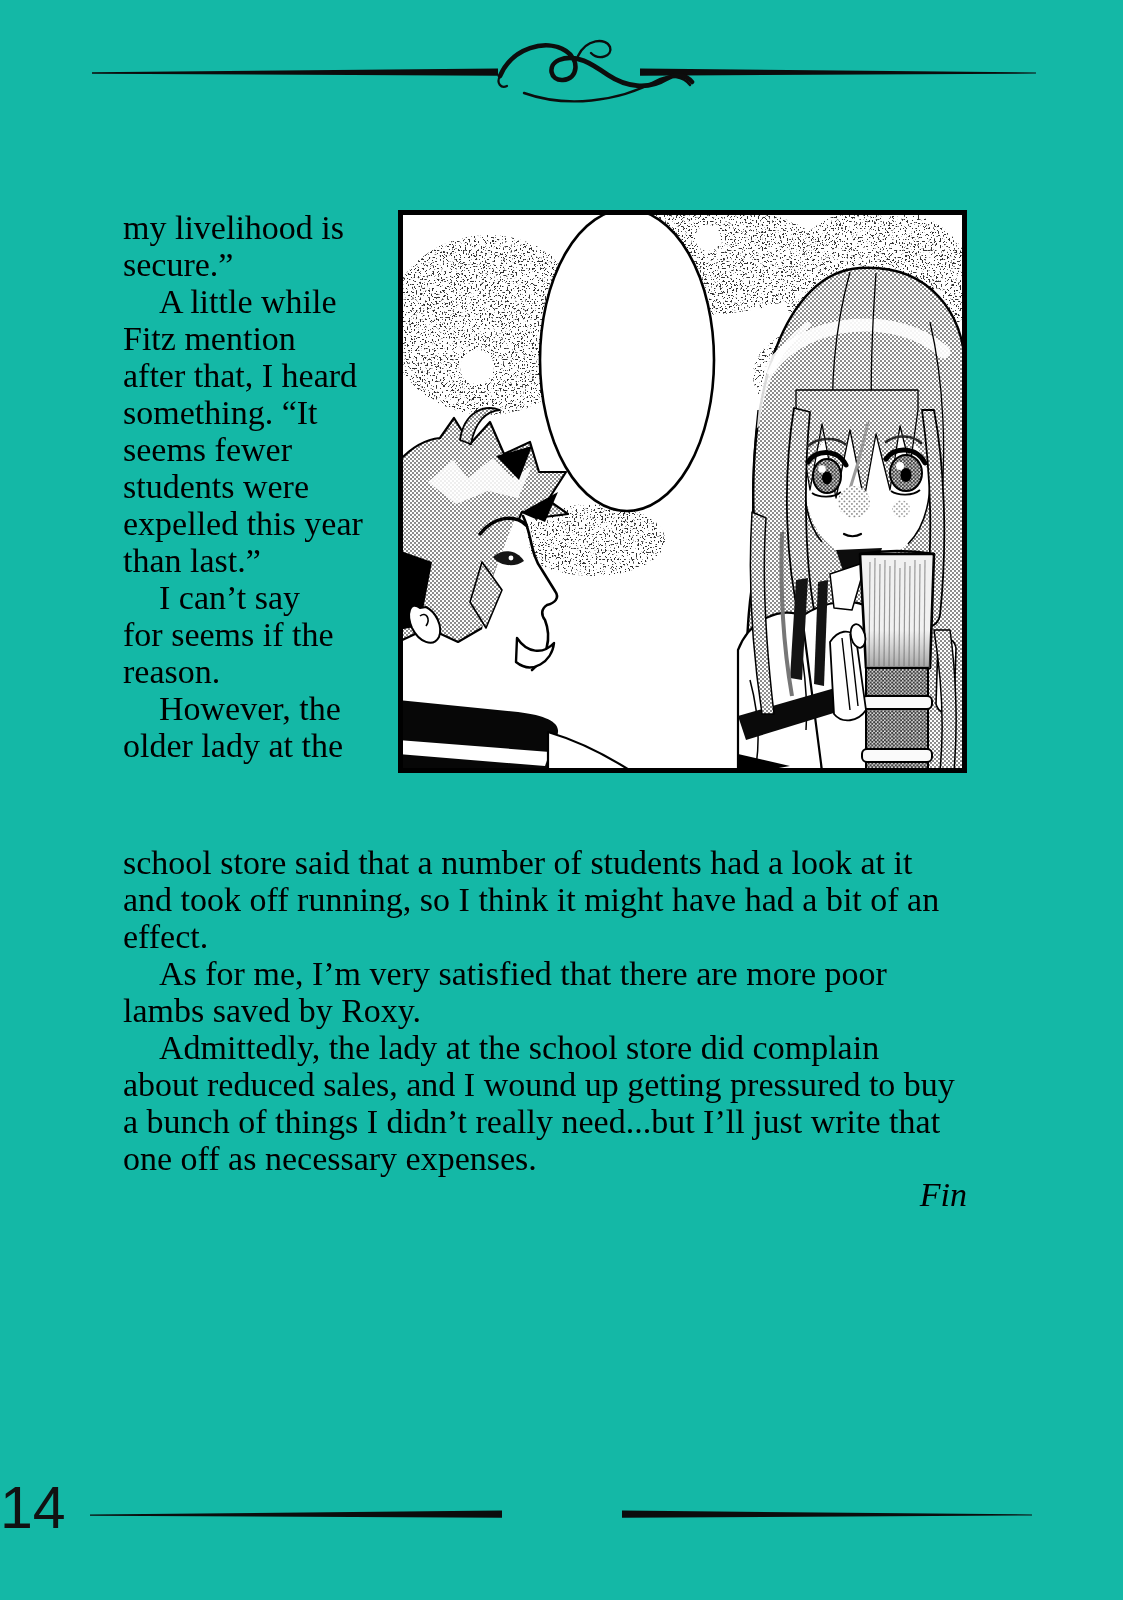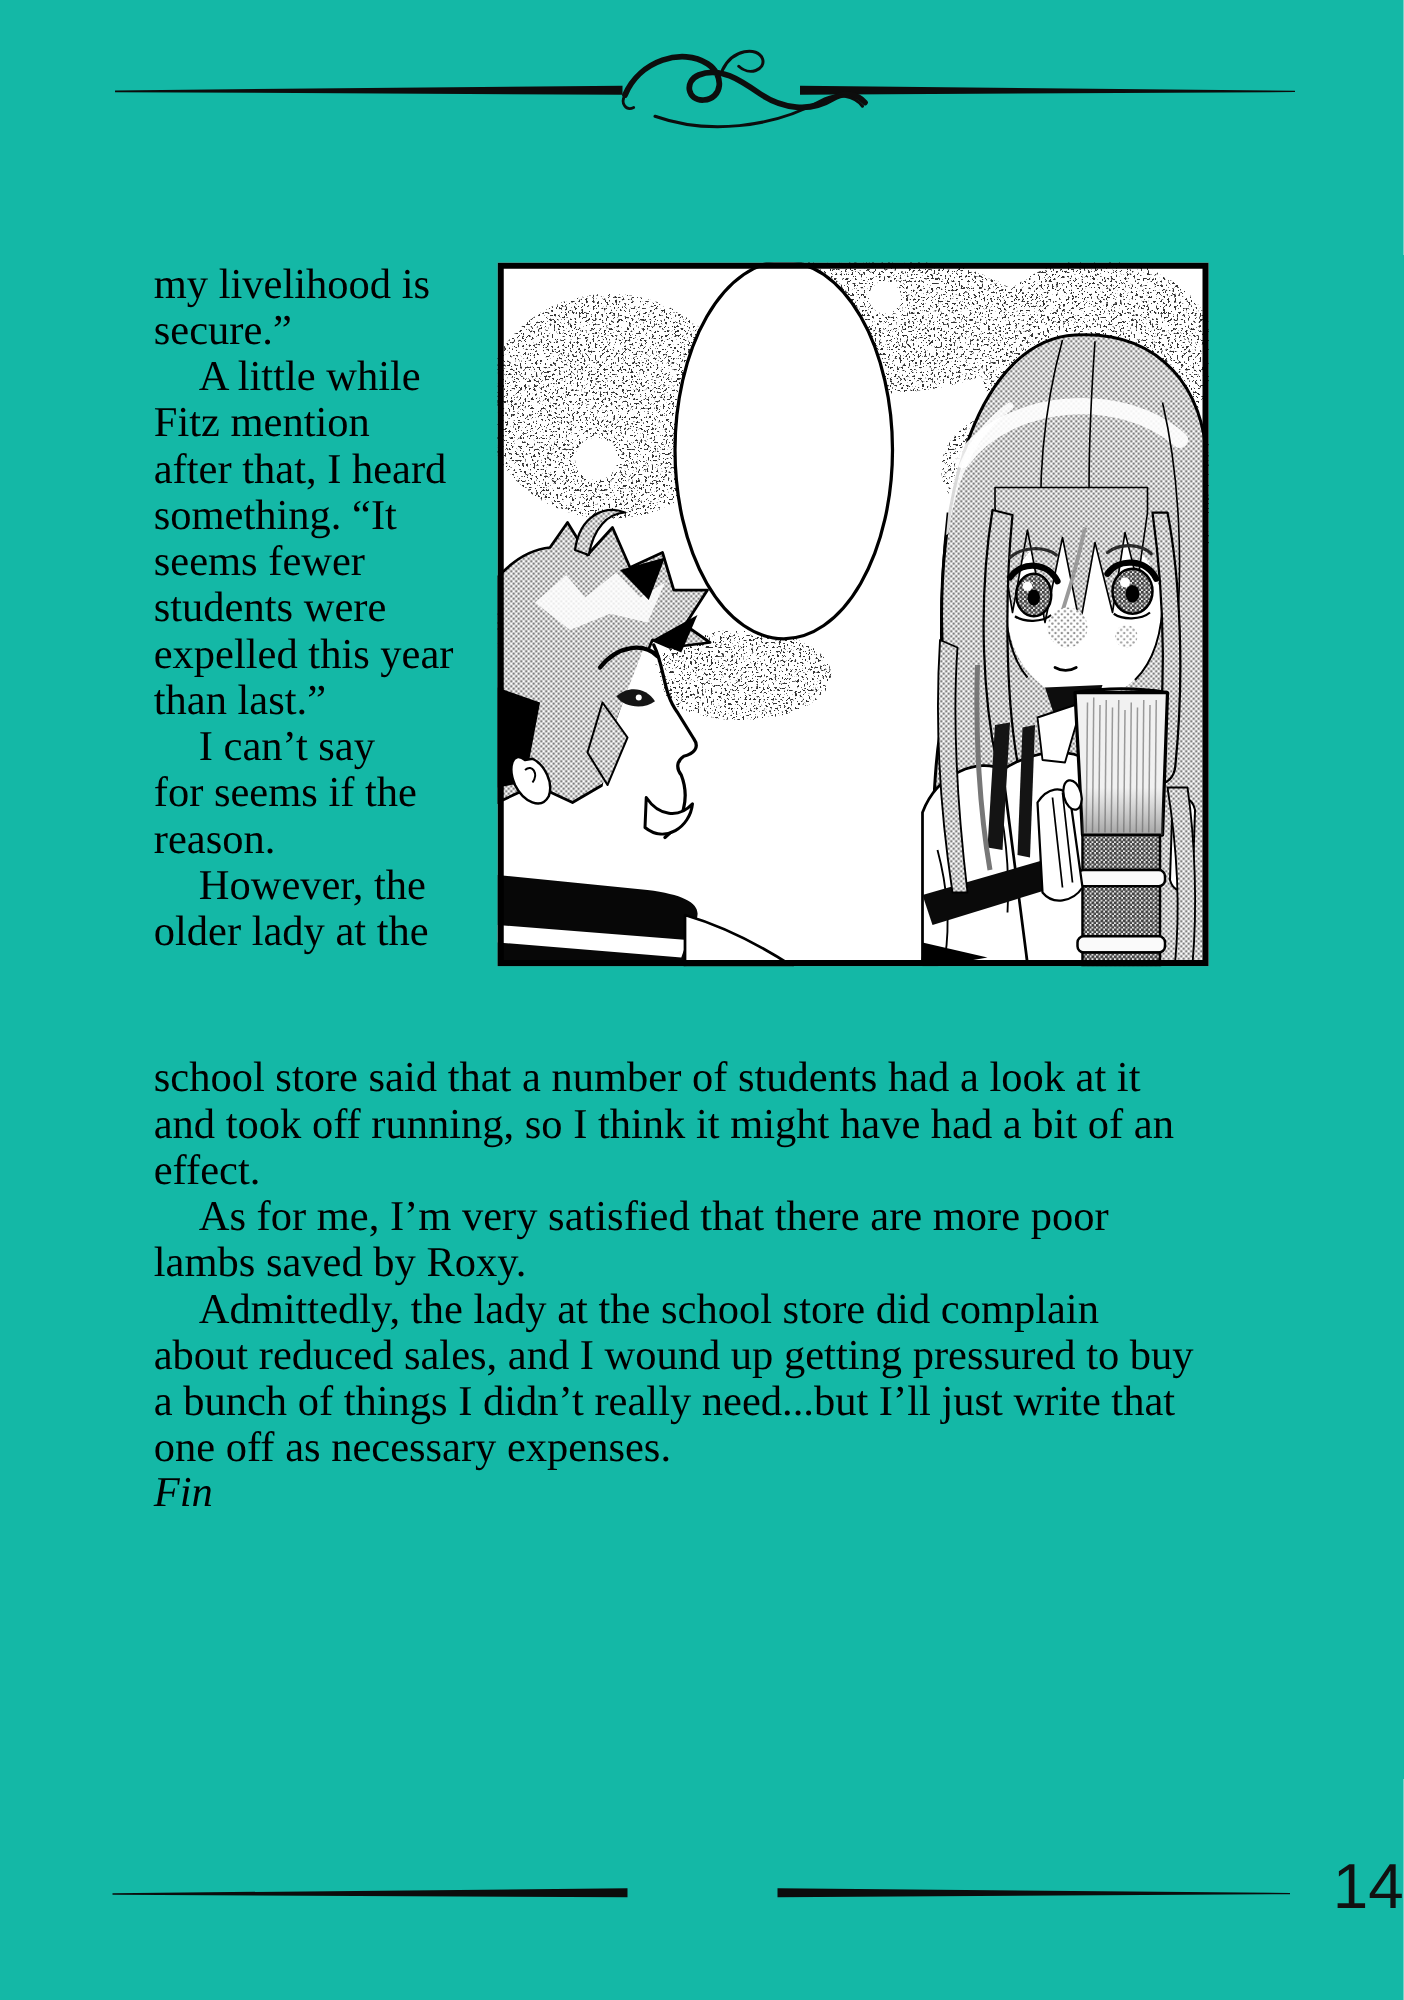--- a/index.html
+++ b/index.html
@@ -5,25 +5,25 @@
   html,body{margin:0;padding:0;background:#ffffff;}
   .page{position:relative;width:1123px;height:1600px;background:#14b8a6;overflow:hidden;
         font-family:"Liberation Serif", serif;color:#000;}
   svg{display:block;}
   .hdr-rule{position:absolute;left:0;top:0;width:1123px;height:120px;}
   .col-text{position:absolute;left:123px;top:209px;width:274px;}
   .full-text{position:absolute;left:123px;top:844px;width:850px;}
   .line{height:37px;line-height:37px;font-size:34px;white-space:nowrap;}
   .line.indent{padding-left:36px;}
   .panel{position:absolute;left:398px;top:210px;width:569px;height:563px;margin:0;}
-  .fin{position:absolute;left:123px;top:1176px;width:844px;text-align:left;
+  .fin{position:absolute;left:123px;top:1176px;width:844px;text-align:right;
        font-style:italic;font-size:34px;line-height:37px;}
   .ftr-rule{position:absolute;left:0;top:1480px;width:1123px;height:70px;}
-  .pagenum{position:absolute;left:0;top:1486px;width:1123px;text-align:right;
-           font-family:"Liberation Sans", sans-serif;font-size:51px;line-height:45px;color:#111;}
+  .pagenum{position:absolute;left:0;top:1486px;width:1123px;text-align:left;
+           font-family:"Liberation Sans", sans-serif;font-size:59px;line-height:45px;color:#111;}
 </style>
 </head>
 <body>
 
 <div class="page">
 
   <svg class="hdr-rule" viewBox="0 0 1123 120" aria-hidden="true">
     <polygon points="92,72.3 498,68.6 498,75.8 92,73.7" fill="#0c0c0c"></polygon>
     <polygon points="640,68.6 640,75.8 1036,73.6 1036,72.5" fill="#0c0c0c"></polygon>
     <g transform="translate(494,36)" fill="none" stroke="#0d0d0d" stroke-linecap="round">

